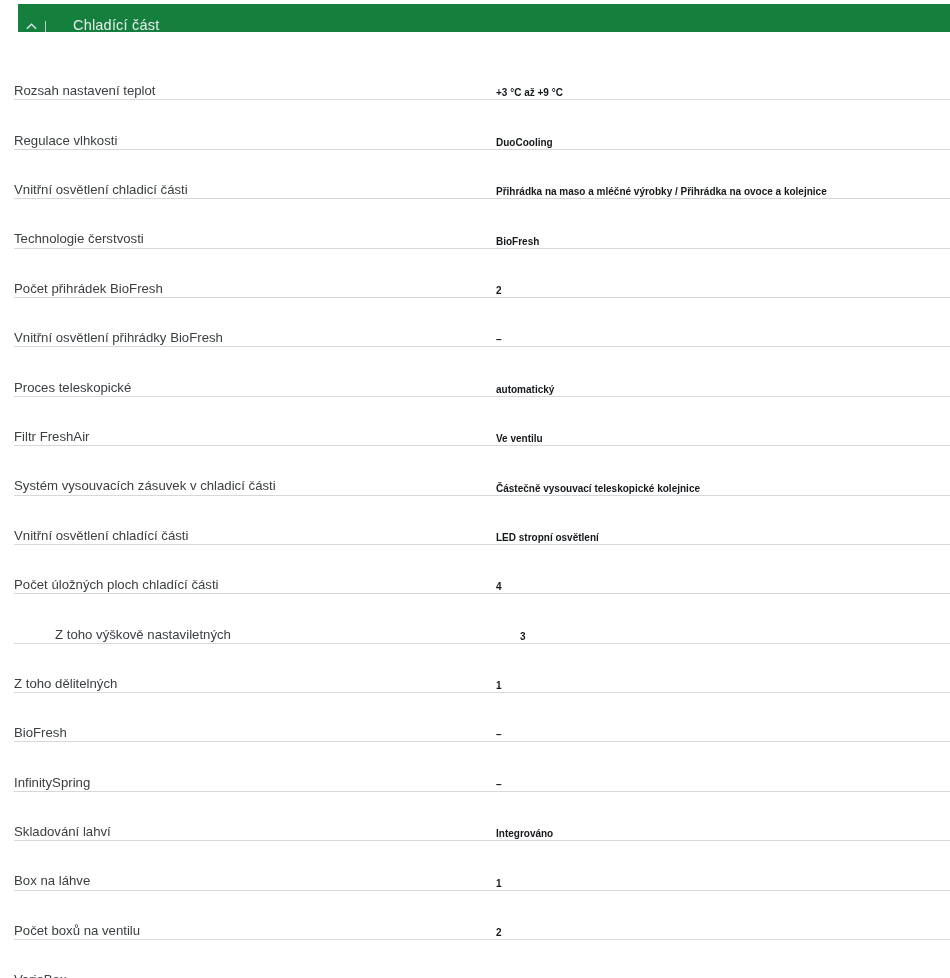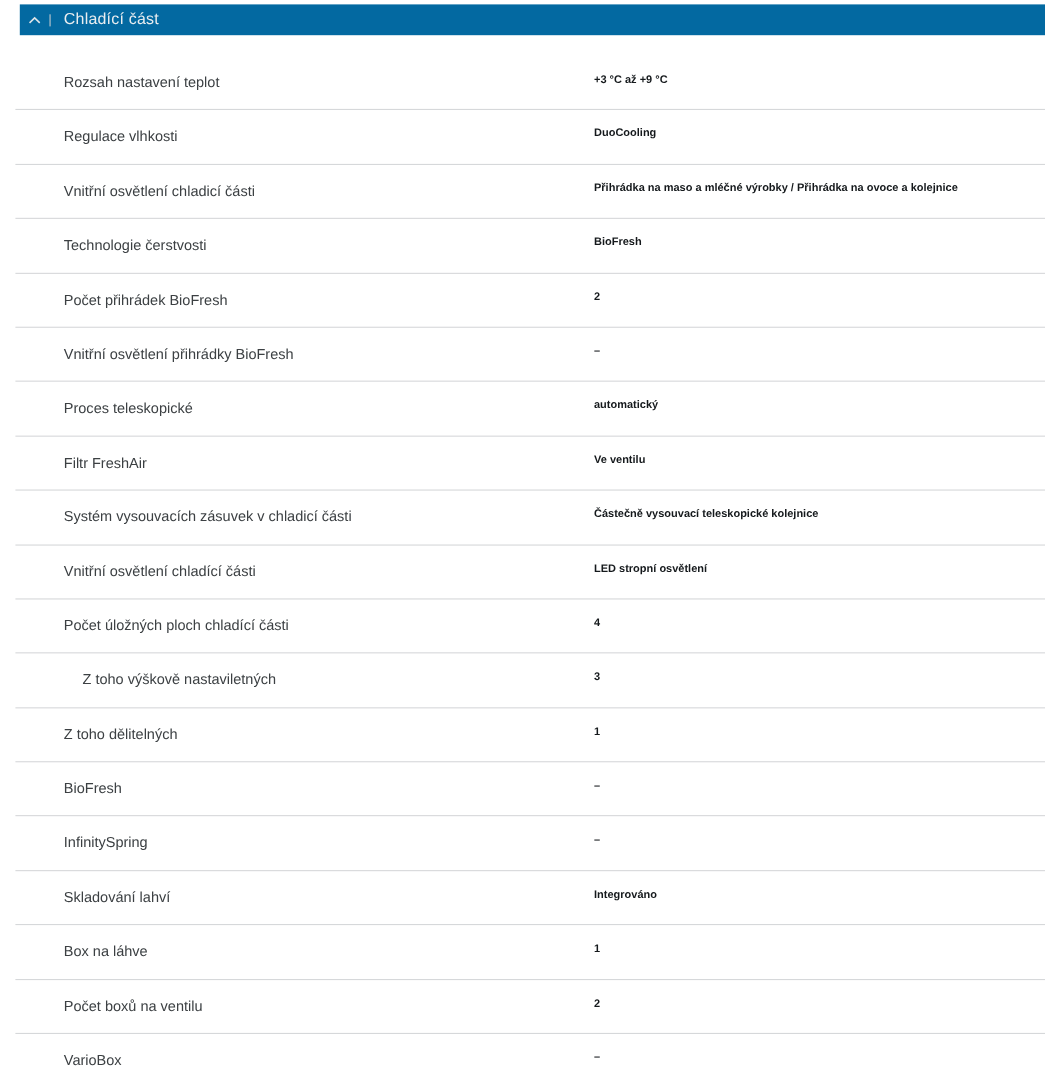--- a/index.html
+++ b/index.html
@@ -17,25 +17,26 @@
     background: #ffffff;
   }
 
   
   .section-header {
     position: absolute;
     left: 18px;
     top: 4px;
     right: 0;
     height: 28px;
-    background: #0369a1;
-    display: flex;
-    align-items: center;
+    background: #15803d;
+    display: flex;
+    align-items: flex-end;
     cursor: pointer;
     user-select: none;
+    gap: 15px;
   }
   .collapse-toggle {
     width: 28px;
     min-width: 28px;
     display: flex;
     align-items: center;
     justify-content: center;
     border-right: 1px solid #c4cace;
   }
   .chevron {
@@ -59,22 +60,21 @@
   .spec-table {
     position: absolute;
     left: 0;
     top: 50px;
     width: 950px;
   }
   .spec-row {
     position: relative;
     height: 49.4px;
     display: flex;
-    align-items: flex-start;
-    padding-left: 44px;
+    align-items: flex-end;
   }
   .spec-row + .spec-row::before {
     content: "";
     position: absolute;
     left: 14px;
     right: 0;
     top: 0;
     height: 1px;
     background: #d6d8da;
   }
@@ -83,20 +83,21 @@
     min-width: 496px;
     padding-left: 14px;
     padding-top: 16px;
     font-size: 13.2px;
     color: #3c4043;
     line-height: 1.3;
     white-space: nowrap;
   }
   .spec-row.indented .spec-label {
     padding-left: 31px;
+    margin-left: 24px;
   }
   .spec-value {
     flex: 1;
     padding-top: 16px;
     font-size: 10px;
     font-weight: bold;
     color: #15191c;
     line-height: 1.3;
     white-space: nowrap;
   }

